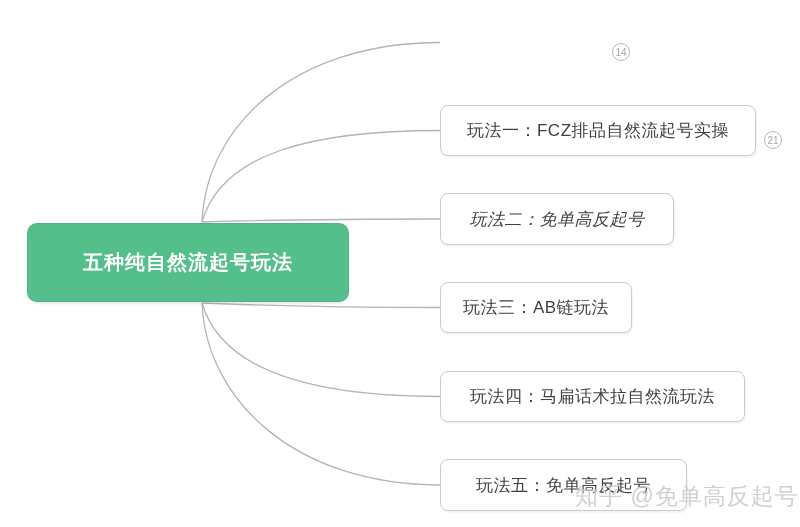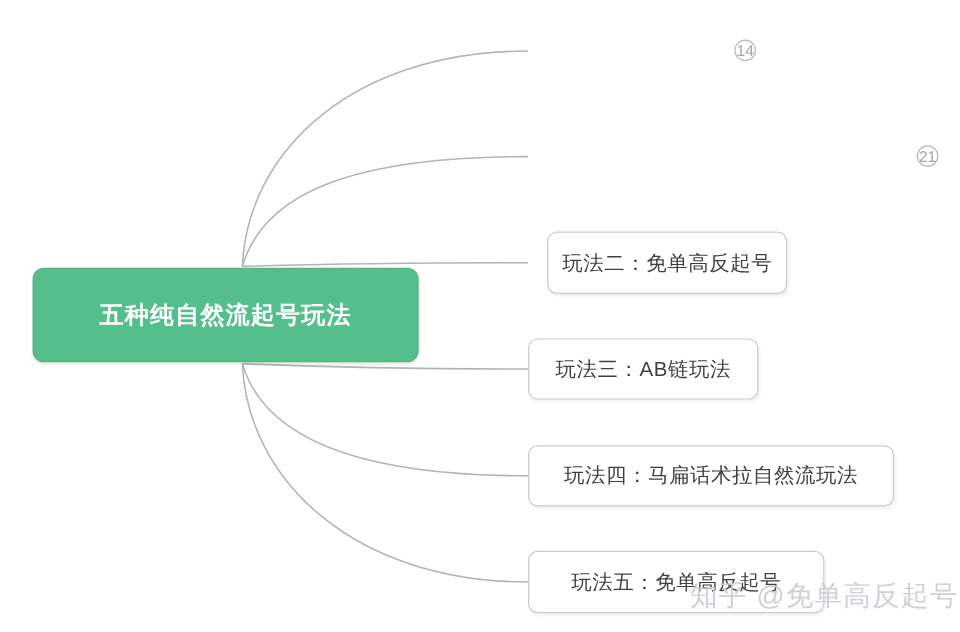--- a/index.html
+++ b/index.html
@@ -57,35 +57,36 @@
     color:var(--node_text);
     font-size:17px;
     font-weight:500;
     letter-spacing:0.5px;
     white-space:nowrap;
     box-shadow:1px 2px 2px rgba(0,0,0,0.05);
     z-index:2;
   }
   .n1{left:440px;top:15px;width:167px;height:55px;}
   .n2{left:440px;top:105px;width:316px;height:51px;}
-  .n3{left:456px;top:193px;width:200px;height:52px;}
+  .n3{left:440px;top:193px;width:234px;height:52px;font-style:italic;}
   .n4{left:440px;top:282px;width:192px;height:51px;}
   .n5{left:440px;top:371px;width:305px;height:51px;}
   .n6{left:440px;top:459px;width:247px;height:52px;}
   .badge{
     position:absolute;
     width:18px;height:18px;
     border:1px solid var(--badge_border);
     border-radius:50%;
     box-sizing:border-box;
     display:flex;align-items:center;justify-content:center;
     color:var(--badge_text);
-    font-size:13px;
+    font-size:10px;
     font-weight:500;
     z-index:2;
+    margin-top:10px;
   }
   .b1{left:612px;top:33px;}
   .b2{left:764px;top:121px;}
   .watermark{
     position:absolute;
     left:575px;top:481px;
     font-size:23px;
     color:var(--watermark);
     letter-spacing:1px;
     white-space:nowrap;
@@ -105,20 +106,21 @@
     <path d="M 202 303 C 270 306, 340 307.5, 440 307.5"></path>
     <path d="M 202 303 C 222 372, 315 396.5, 440 396.5"></path>
     <path d="M 202 303 C 206 400, 295 485, 440 485"></path>
   </svg>
 
   <div class="root-node">五种纯自然流起号玩法</div>
 
 
   <div class="badge b1">14</div>
 
+  <div class="child-node n2">玩法一：FCZ排品自然流起号实操</div>
 
   <div class="badge b2">21</div>
 
   <div class="child-node n3">玩法二：免单高反起号</div>
 
   <div class="child-node n4">玩法三：AB链玩法</div>
 
   <div class="child-node n5">玩法四：马扁话术拉自然流玩法</div>
 
   <div class="child-node n6">玩法五：免单高反起号</div>

